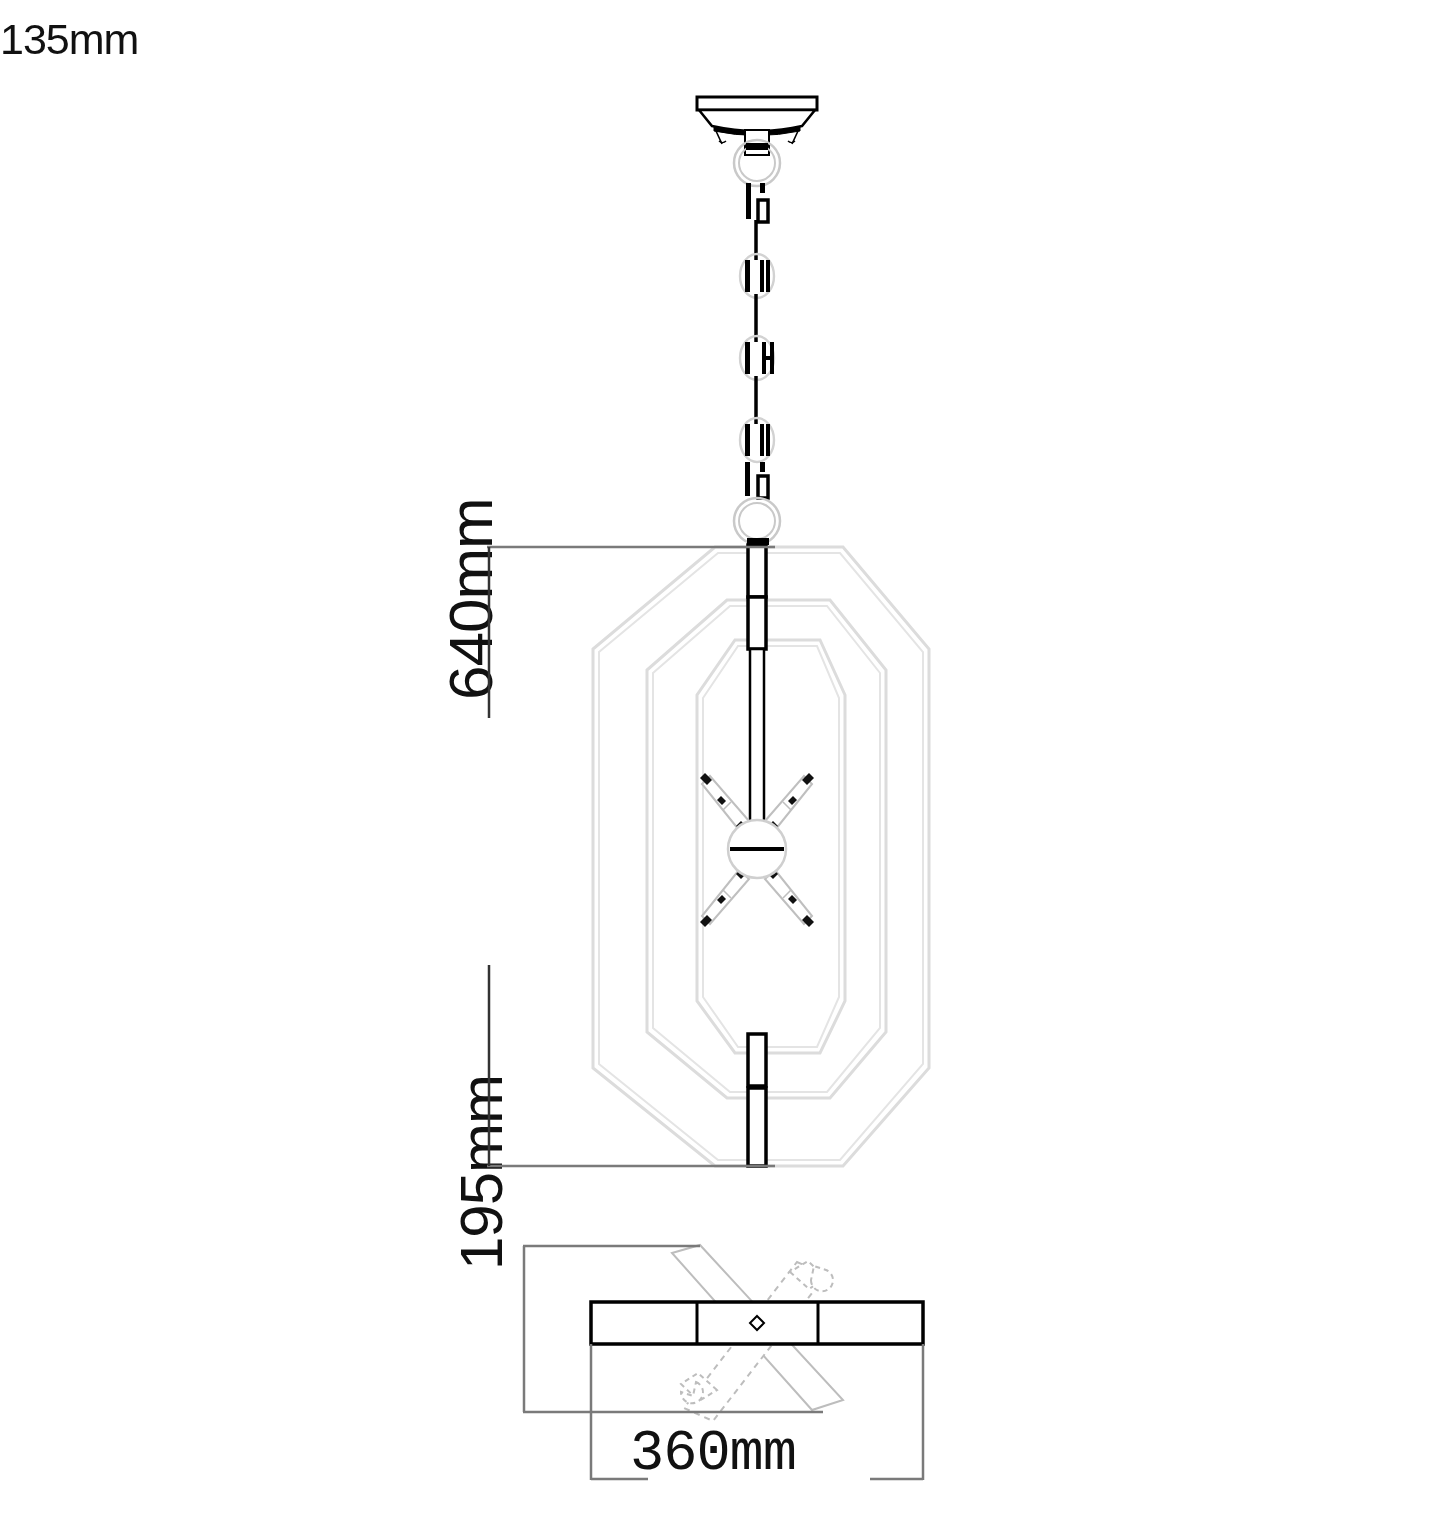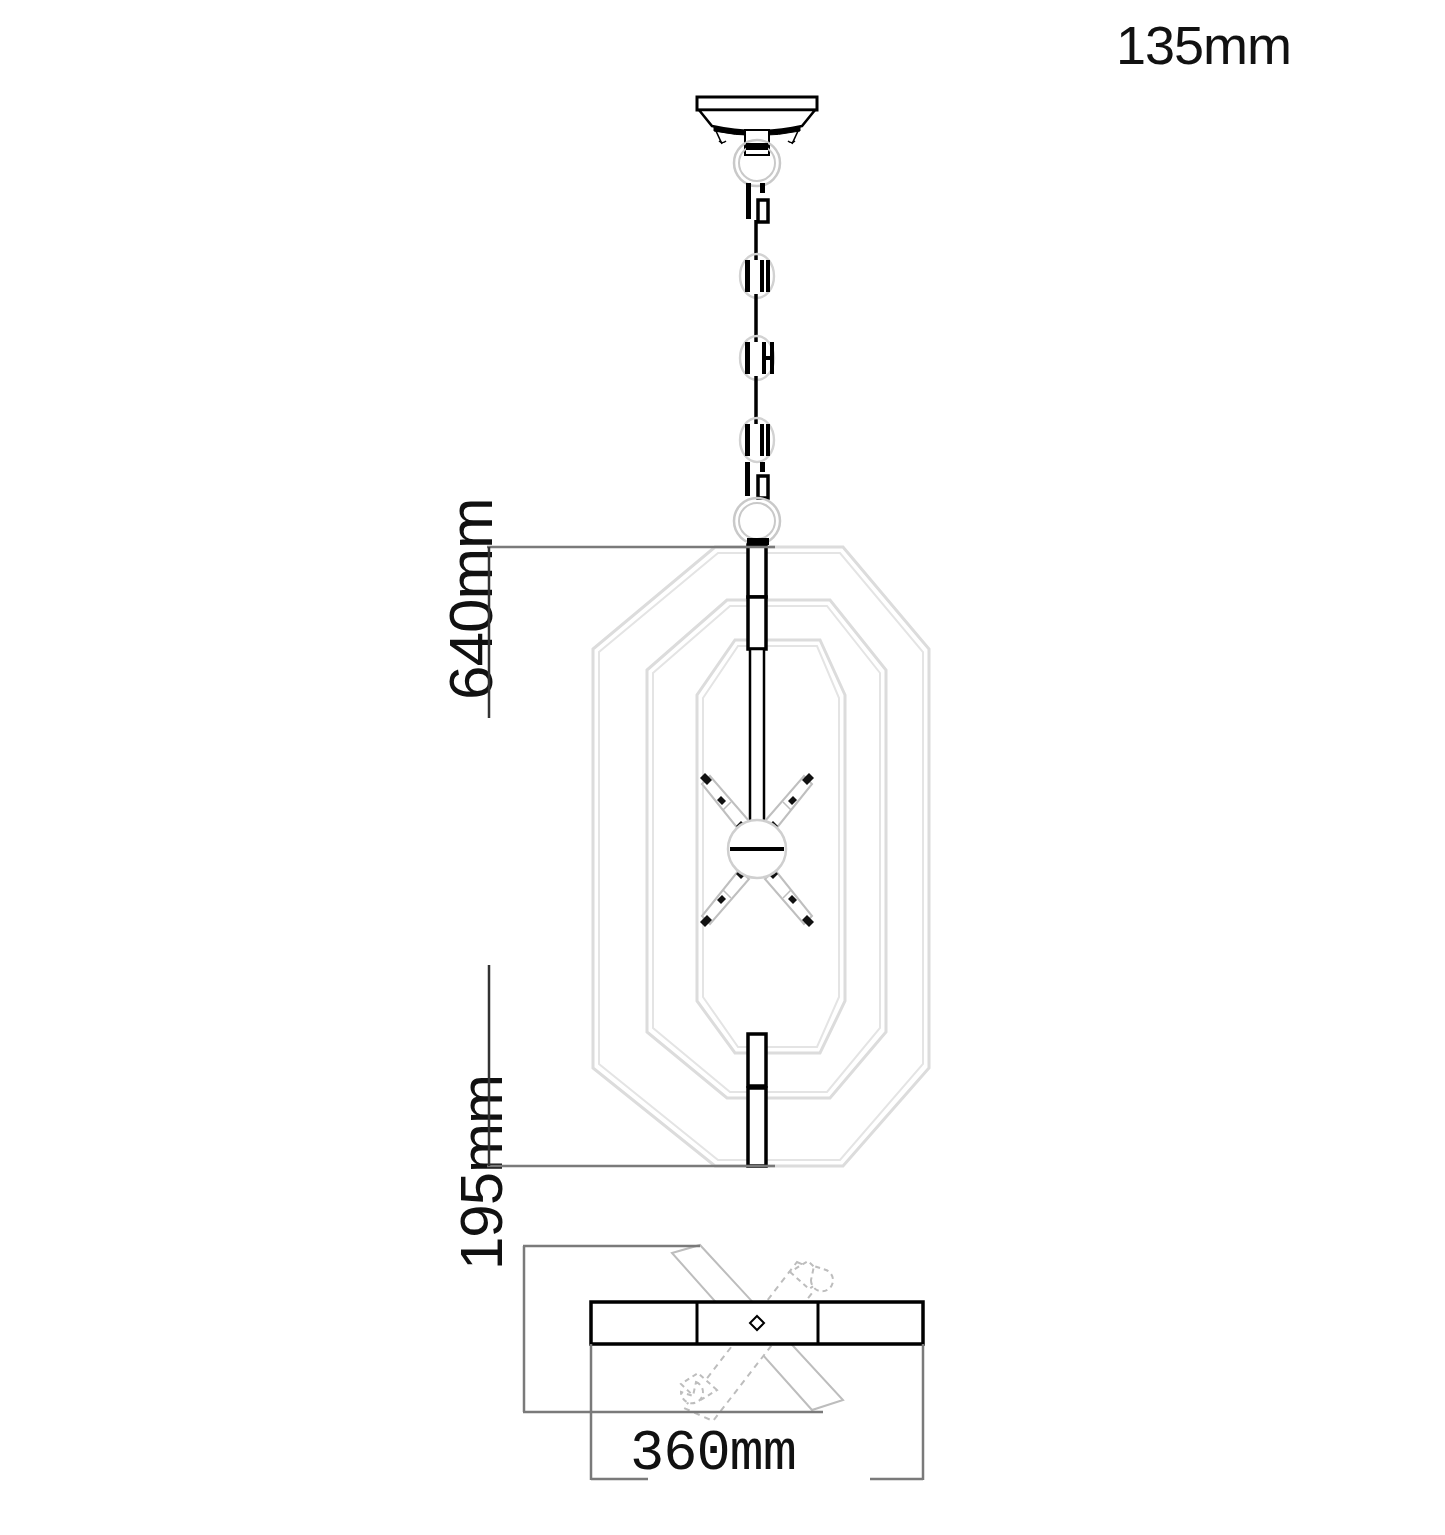--- a/index.html
+++ b/index.html
@@ -29,22 +29,22 @@
     font-family: "Liberation Sans", sans-serif;
     color: #111111;
     white-space: nowrap;
     line-height: 1;
     letter-spacing: -1px;
   }
   #label-top {
     left: 0;
     top: 18px;
     width: 1291px;
-    text-align: right;
-    font-size: 54px;
+    text-align: left;
+    font-size: 43px;
   }
   #label-height {
     left: 440px;
     top: 700px;
     font-size: 62px;
     transform: rotate(-90deg);
     transform-origin: left top;
   }
   #label-depth {
     left: 452px;

